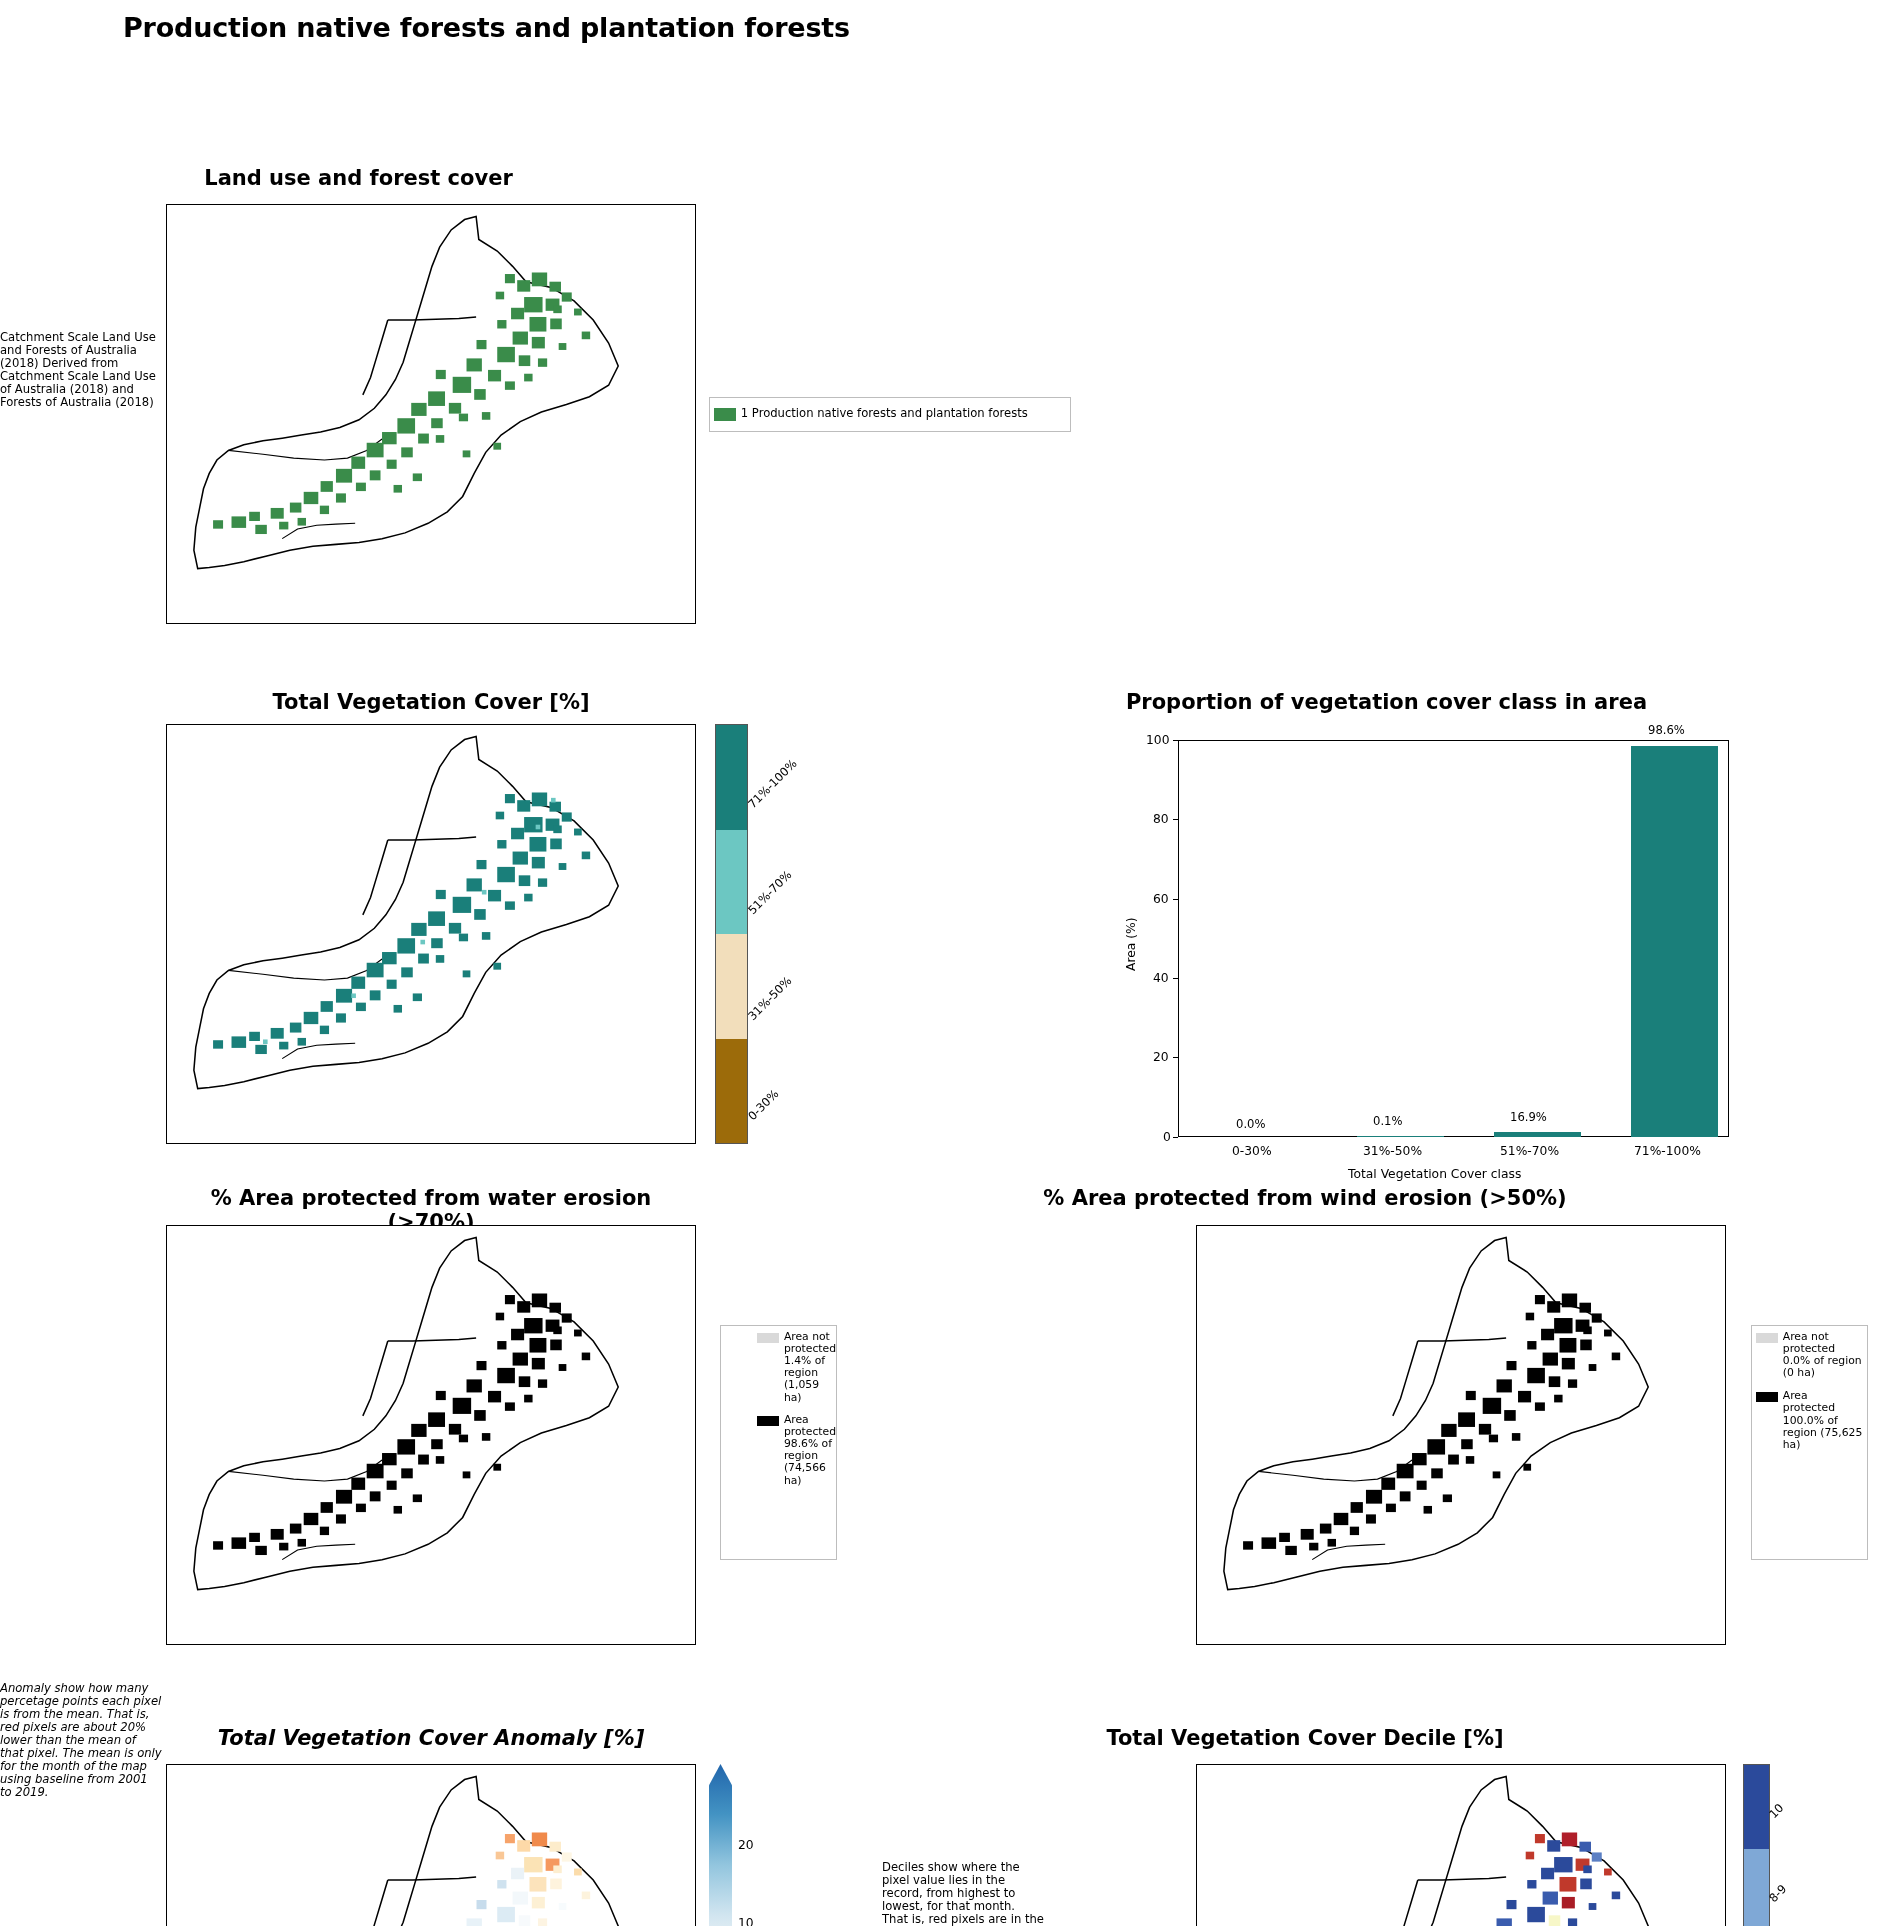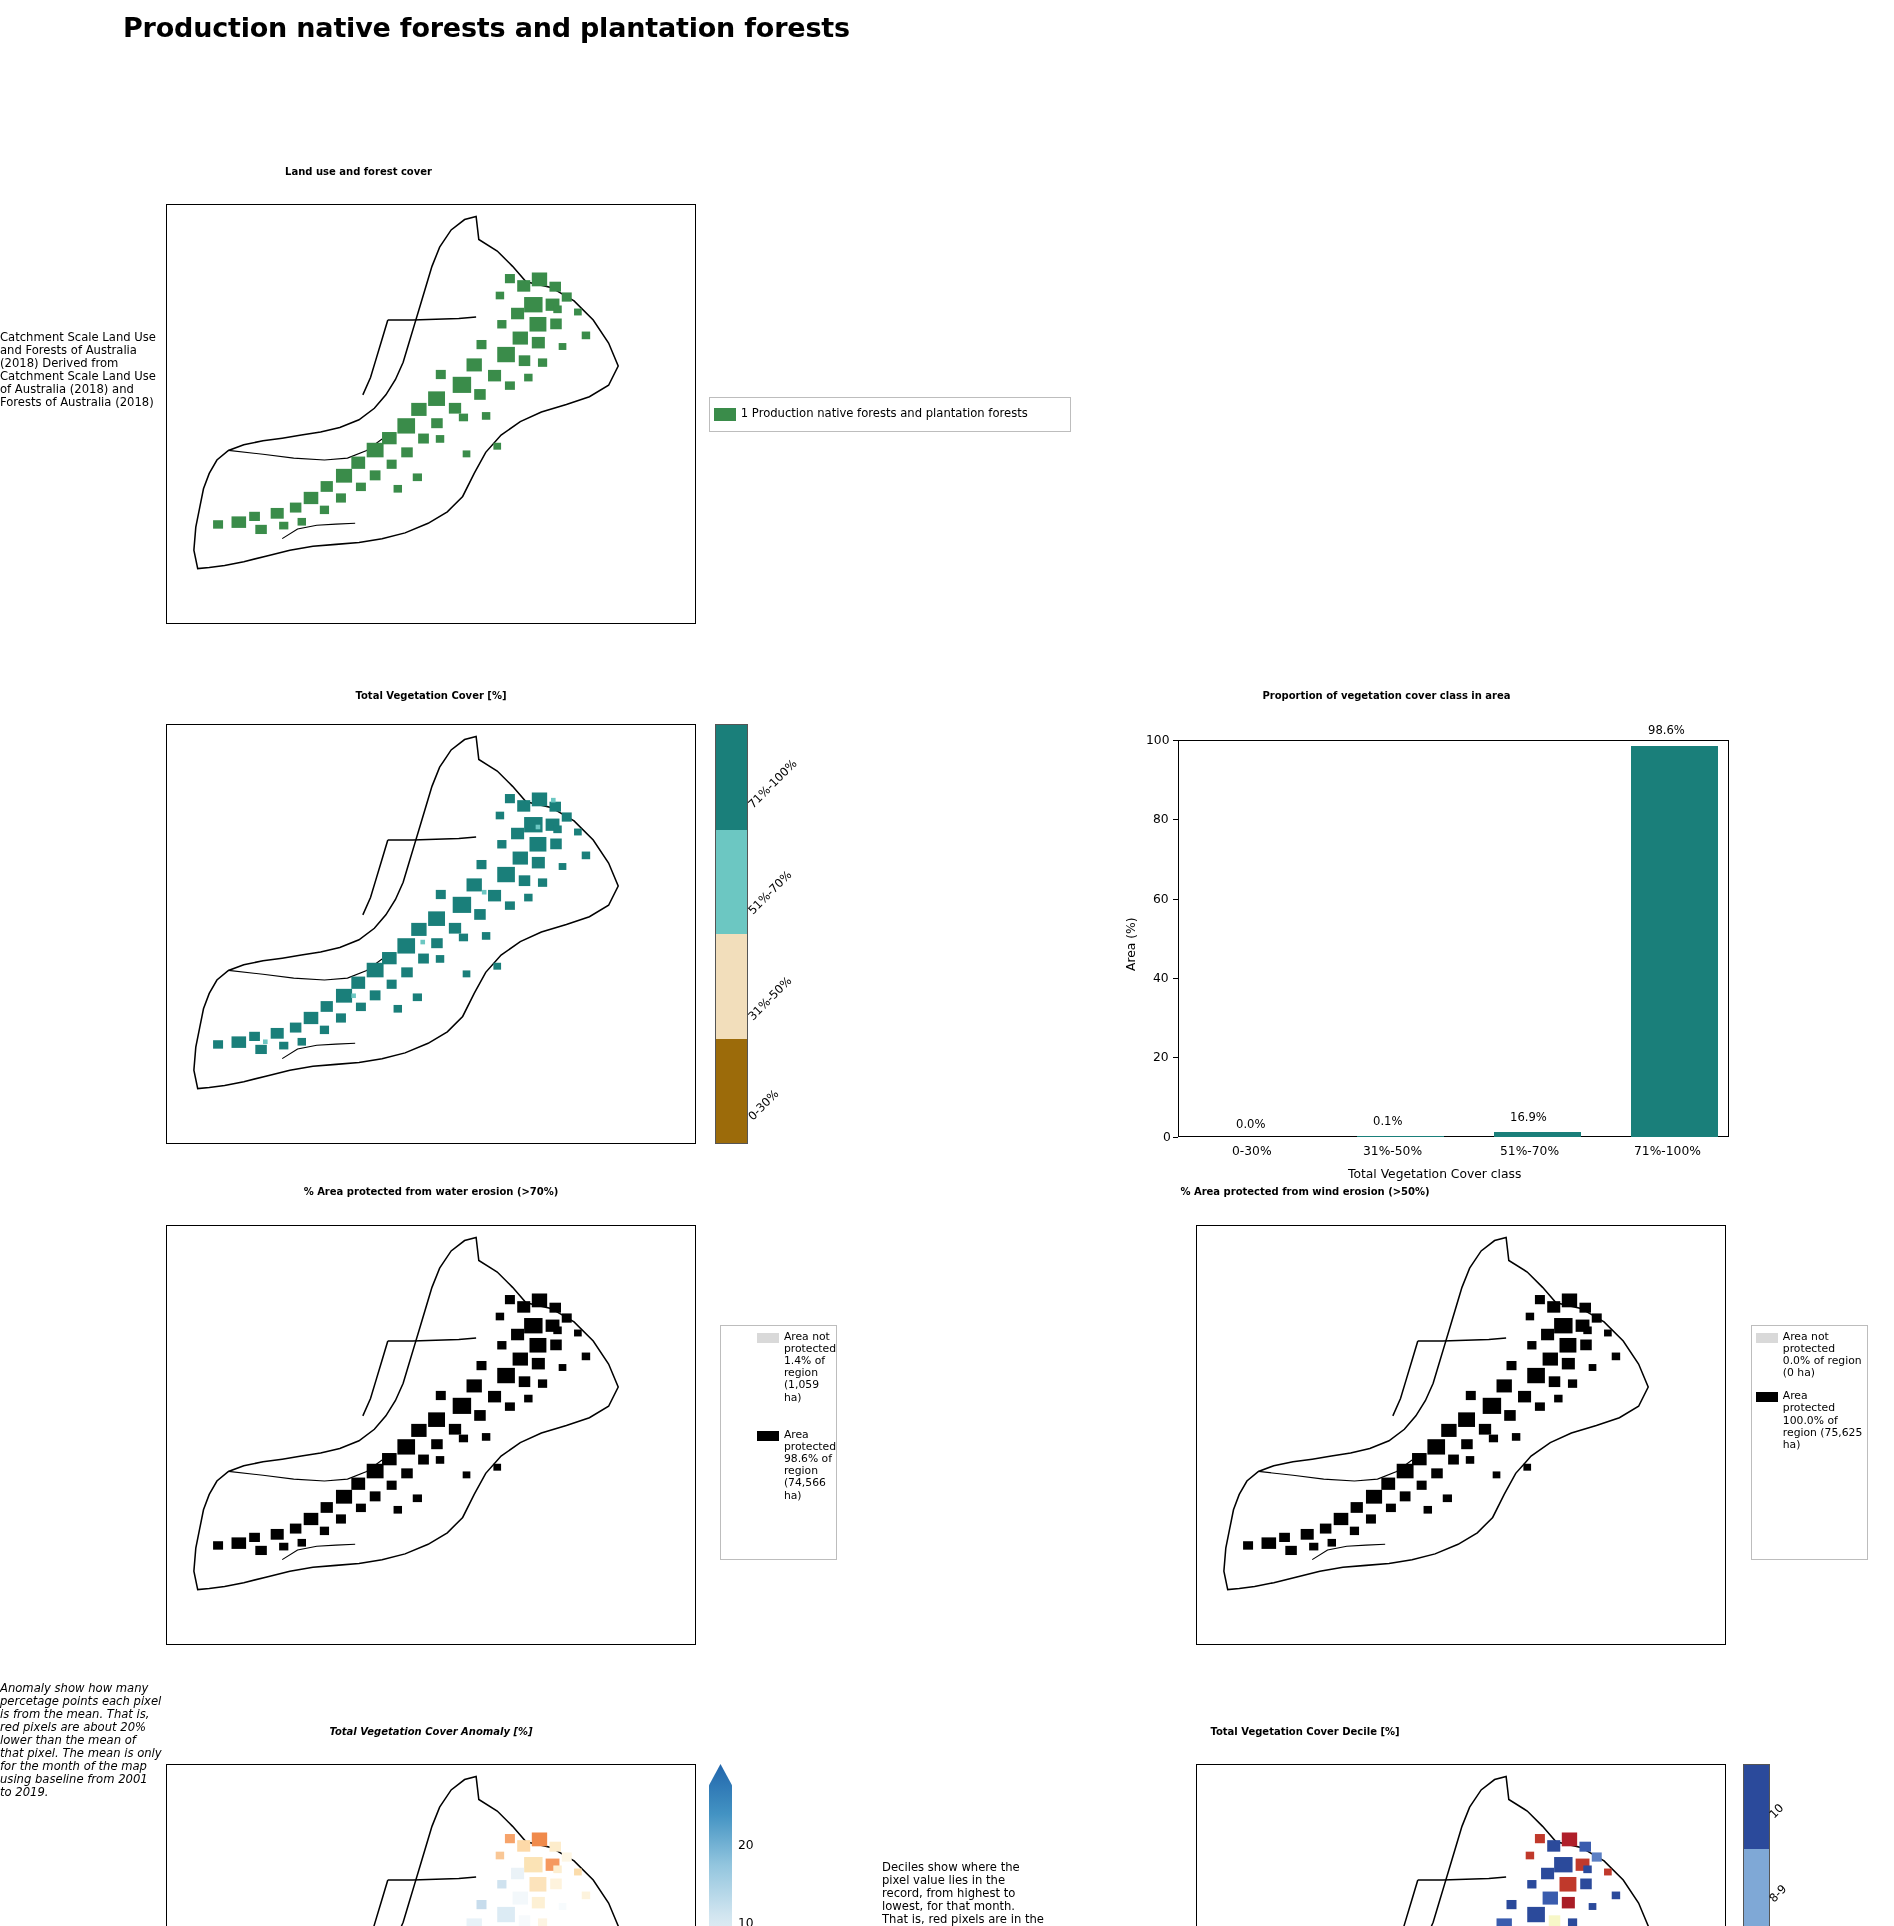--- a/index.html
+++ b/index.html
@@ -26,21 +26,21 @@
   #main-title {
     left: 123px;
     top: 11.6px;
     font-size: 27px;
     font-weight: bold;
     letter-spacing: -0.2px;
   }
 
   
   .panel-title {
-    font-size: 10px;
+    font-size: 21px;
     font-weight: bold;
     text-align: center;
   }
 
   
   .map-frame {
     border: 1.2px solid #000;
     background: #ffffff;
     box-sizing: border-box;
     overflow: hidden;
@@ -388,21 +388,21 @@
           <rect x="1020" y="360" width="20" height="18"></rect>
       </g>
     </svg>
   </div>
 
   <div class="abs legend-box" style="left:720px; top:1325px; width:117px; height:235px;padding-left:36px;">
     <div class="legend-row">
       <div class="swatch" style="background:#d9d9d9;"></div>
       <div class="legend-text">Area not protected 1.4% of region (1,059 ha)</div>
     </div>
-    <div class="legend-row" style="margin-top:25px;">
+    <div class="legend-row" style="margin-top:10px;">
       <div class="swatch" style="background:#000000;"></div>
       <div class="legend-text">Area protected 98.6% of region (74,566 ha)</div>
     </div>
   </div>
 
   <div class="abs panel-title" style="left:1040px; top:1186px; width:530px;">% Area protected from wind erosion (&gt;50%)</div>
 
   <div class="abs map-frame" style="left:1196px; top:1225px; width:530px; height:420px;">
     <svg class="map-svg" viewBox="0 0 1375 1090" preserveAspectRatio="none">
       <g>

